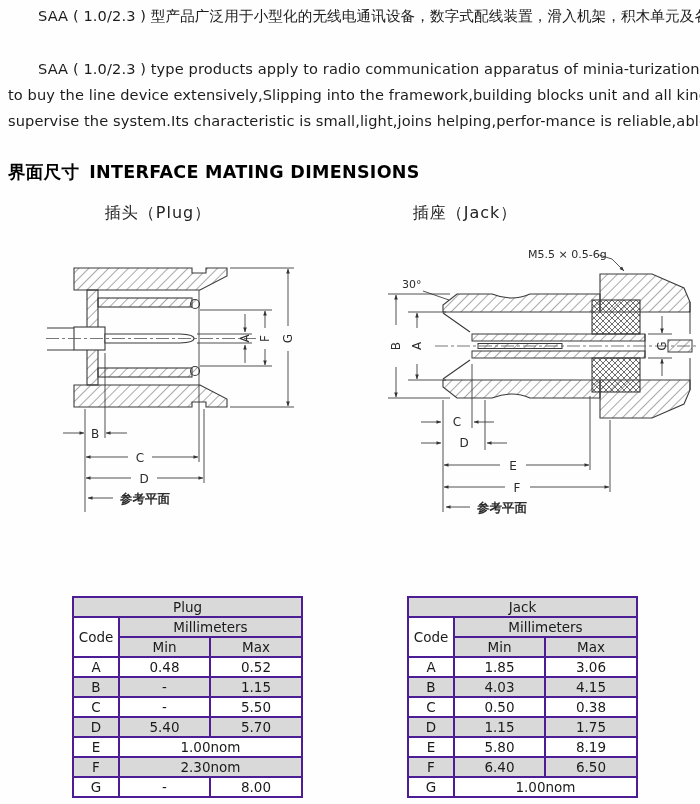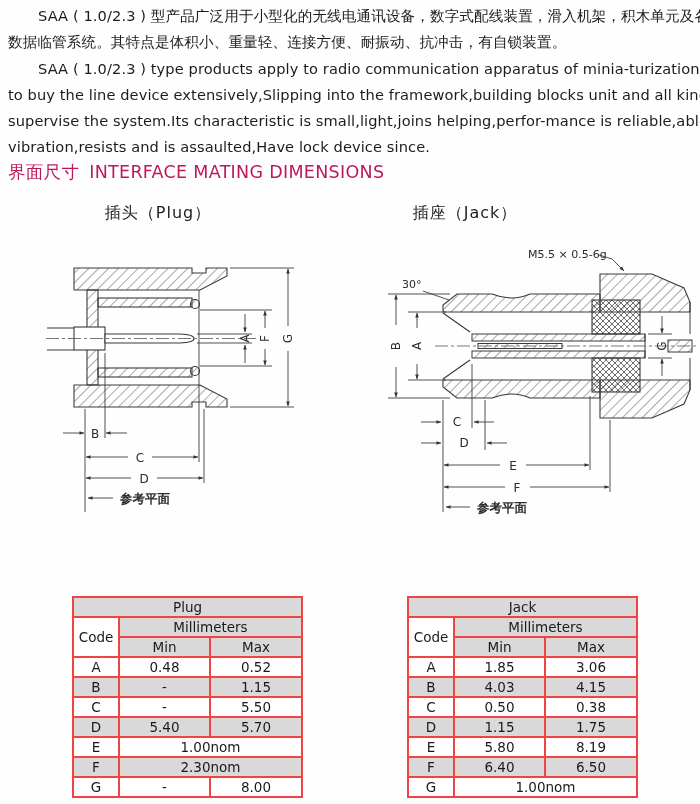--- a/index.html
+++ b/index.html
@@ -2,50 +2,48 @@
 <html><head>
 <meta charset="utf-8">
 <style>
   html,body{margin:0;padding:0;background:#e8e8e8;}
   .page{position:relative;width:700px;height:804px;background:#fefefe;overflow:hidden;
         font-family:"DejaVu Sans","Liberation Sans",sans-serif;color:#1c1c1c;}
   .para{position:absolute;left:8px;width:688px;font-size:14.6px;line-height:26px;
         letter-spacing:0.1px;white-space:nowrap;}
   .para .ln{display:block;}
   .indent{text-indent:30px;}
-  .heading{position:absolute;left:8px;top:160px;font-size:17.5px;font-weight:normal;
-           color:#be185d;letter-spacing:0.3px;white-space:nowrap;}
+  .heading{position:absolute;left:8px;top:160px;font-size:17.5px;font-weight:bold;
+           color:#000000;letter-spacing:0.3px;white-space:nowrap;}
   .heading .gap{display:inline-block;width:10px;}
   .draw-label{position:absolute;font-size:16px;color:#222;text-align:center;
               letter-spacing:1px;white-space:nowrap;}
   svg.draw{position:absolute;}
   svg text{font-family:"DejaVu Sans","Liberation Sans",sans-serif;fill:#2b2b2b;}
   .dimtable{position:absolute;border-collapse:collapse;table-layout:fixed;
             font-size:13.5px;color:#1a1a1a;background:#fff;}
-  .dimtable td{border:2px solid #ef4444;text-align:center;padding:0;height:18px;
+  .dimtable td{border:2px solid #4c1d95;text-align:center;padding:0;height:18px;
                line-height:18px;overflow:hidden;}
   .dimtable .gray{background:#d9d9d9;}
   .dimtable tr.alt td{background:#d9d9d9;}
   .dimtable .codecell{background:#fff;border-radius:9px;}
 </style>
 </head>
 <body>
 
 <div class="page">
 
   <div class="para" style="top:3px">
     <span class="ln indent">SAA ( 1.0/2.3 ) 型产品广泛用于小型化的无线电通讯设备，数字式配线装置，滑入机架，积木单元及各类</span>
-    <span class="ln">数据临管系统。其特点是体积小、重量轻、连接方便、耐振动、抗冲击，有自锁装置。</span>
   </div>
 
   <div class="para" style="top:56px">
     <span class="ln indent">SAA ( 1.0/2.3 ) type products apply to radio communication apparatus of minia-turization is digital</span>
     <span class="ln">to buy the line device extensively,Slipping into the framework,building blocks unit and all kinds of data</span>
     <span class="ln">supervise the system.Its characteristic is small,light,joins helping,perfor-mance is reliable,able to bear</span>
-    <span class="ln">vibration,resists and is assaulted,Have lock device since.</span>
   </div>
 
   <div class="heading">
     <span>界面尺寸</span><span class="gap"></span><span>INTERFACE MATING DIMENSIONS</span>
   </div>
 
   <div class="draw-label" style="left:93px;top:203px;width:130px">插头（Plug）</div>
   <div class="draw-label" style="left:399px;top:203px;width:132px">插座（Jack）</div>
 
   <svg class="draw" style="left:40px;top:240px;width:320px;height:280px" viewBox="40 240 320 280">

